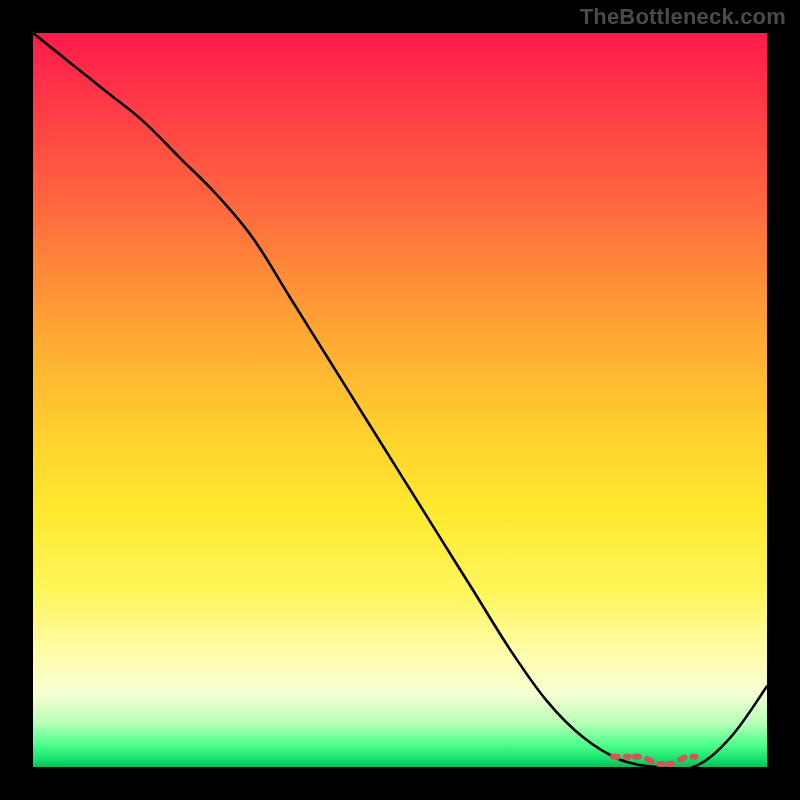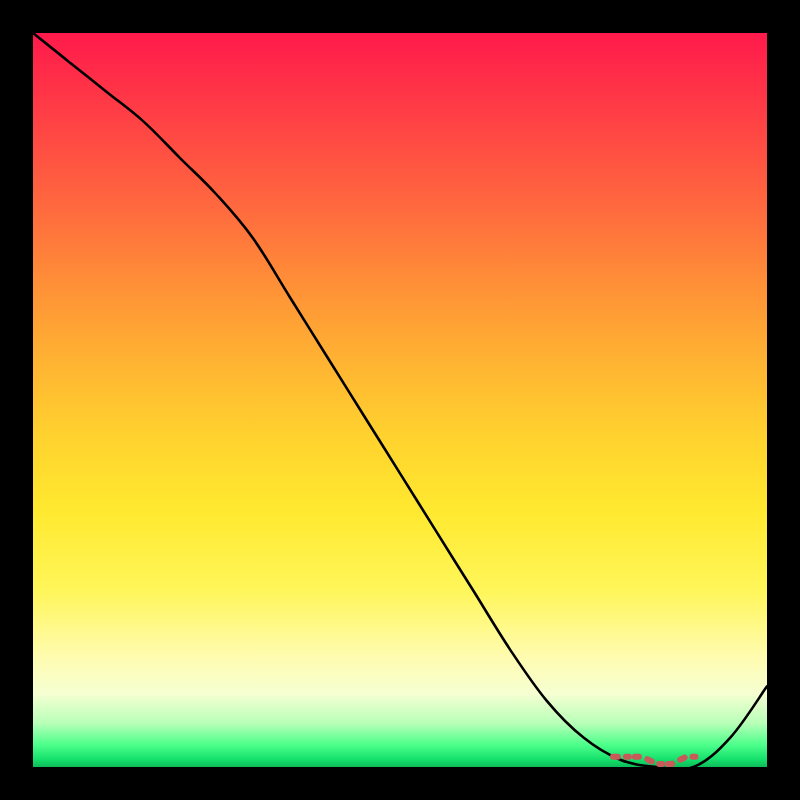--- a/index.html
+++ b/index.html
@@ -60,20 +60,21 @@
     width: 734px;
     height: 734px;
     overflow: visible;
   }
 </style>
 </head>
 <body>
 
 <div class="frame">
 
+  <div class="watermark">TheBottleneck.com</div>
 
   <div class="plot-area">
     <svg class="curve" viewBox="0 0 734 734" preserveAspectRatio="none">
       <path fill="none" stroke="#000000" stroke-width="2.6" stroke-linejoin="round" stroke-linecap="round" d="M 0.0 0.0 C 6.6 5.3, 23.5 18.8, 36.7 29.4 C 49.9 39.9, 60.2 48.2, 73.4 58.7 C 86.6 69.3, 96.9 76.2, 110.1 88.1 C 123.3 100.0, 133.6 111.6, 146.8 124.8 C 160.0 138.0, 170.3 146.9, 183.5 161.5 C 196.7 176.0, 207.0 187.0, 220.2 205.5 C 233.4 224.0, 243.7 243.1, 256.9 264.2 C 270.1 285.4, 280.4 301.8, 293.6 323.0 C 306.8 344.1, 317.1 360.5, 330.3 381.7 C 343.5 402.8, 353.8 419.3, 367.0 440.4 C 380.2 461.5, 390.5 478.0, 403.7 499.1 C 416.9 520.3, 427.2 536.7, 440.4 557.8 C 453.6 579.0, 463.9 596.7, 477.1 616.6 C 490.3 636.4, 500.6 652.1, 513.8 667.9 C 527.0 683.8, 537.3 694.1, 550.5 704.6 C 563.7 715.2, 574.0 721.4, 587.2 726.7 C 600.4 731.9, 610.7 732.7, 623.9 734.0 C 637.1 735.3, 647.4 739.3, 660.6 734.0 C 673.8 728.7, 684.1 719.2, 697.3 704.6 C 710.5 690.1, 727.4 662.5, 734.0 653.3"></path>
       <g fill="#cc5a5a" stroke="none">
           <path d="M 579.9 723.7 L 594.5 723.7 L 609.2 723.7 L 623.9 731.0 L 638.6 731.0 L 653.3 723.7 L 667.9 723.7" fill="none" stroke="#c95a5a" stroke-width="6" stroke-linecap="round" stroke-dasharray="5 8 3 6 4 9"></path>
         </g>
     </svg>
   </div>
 

